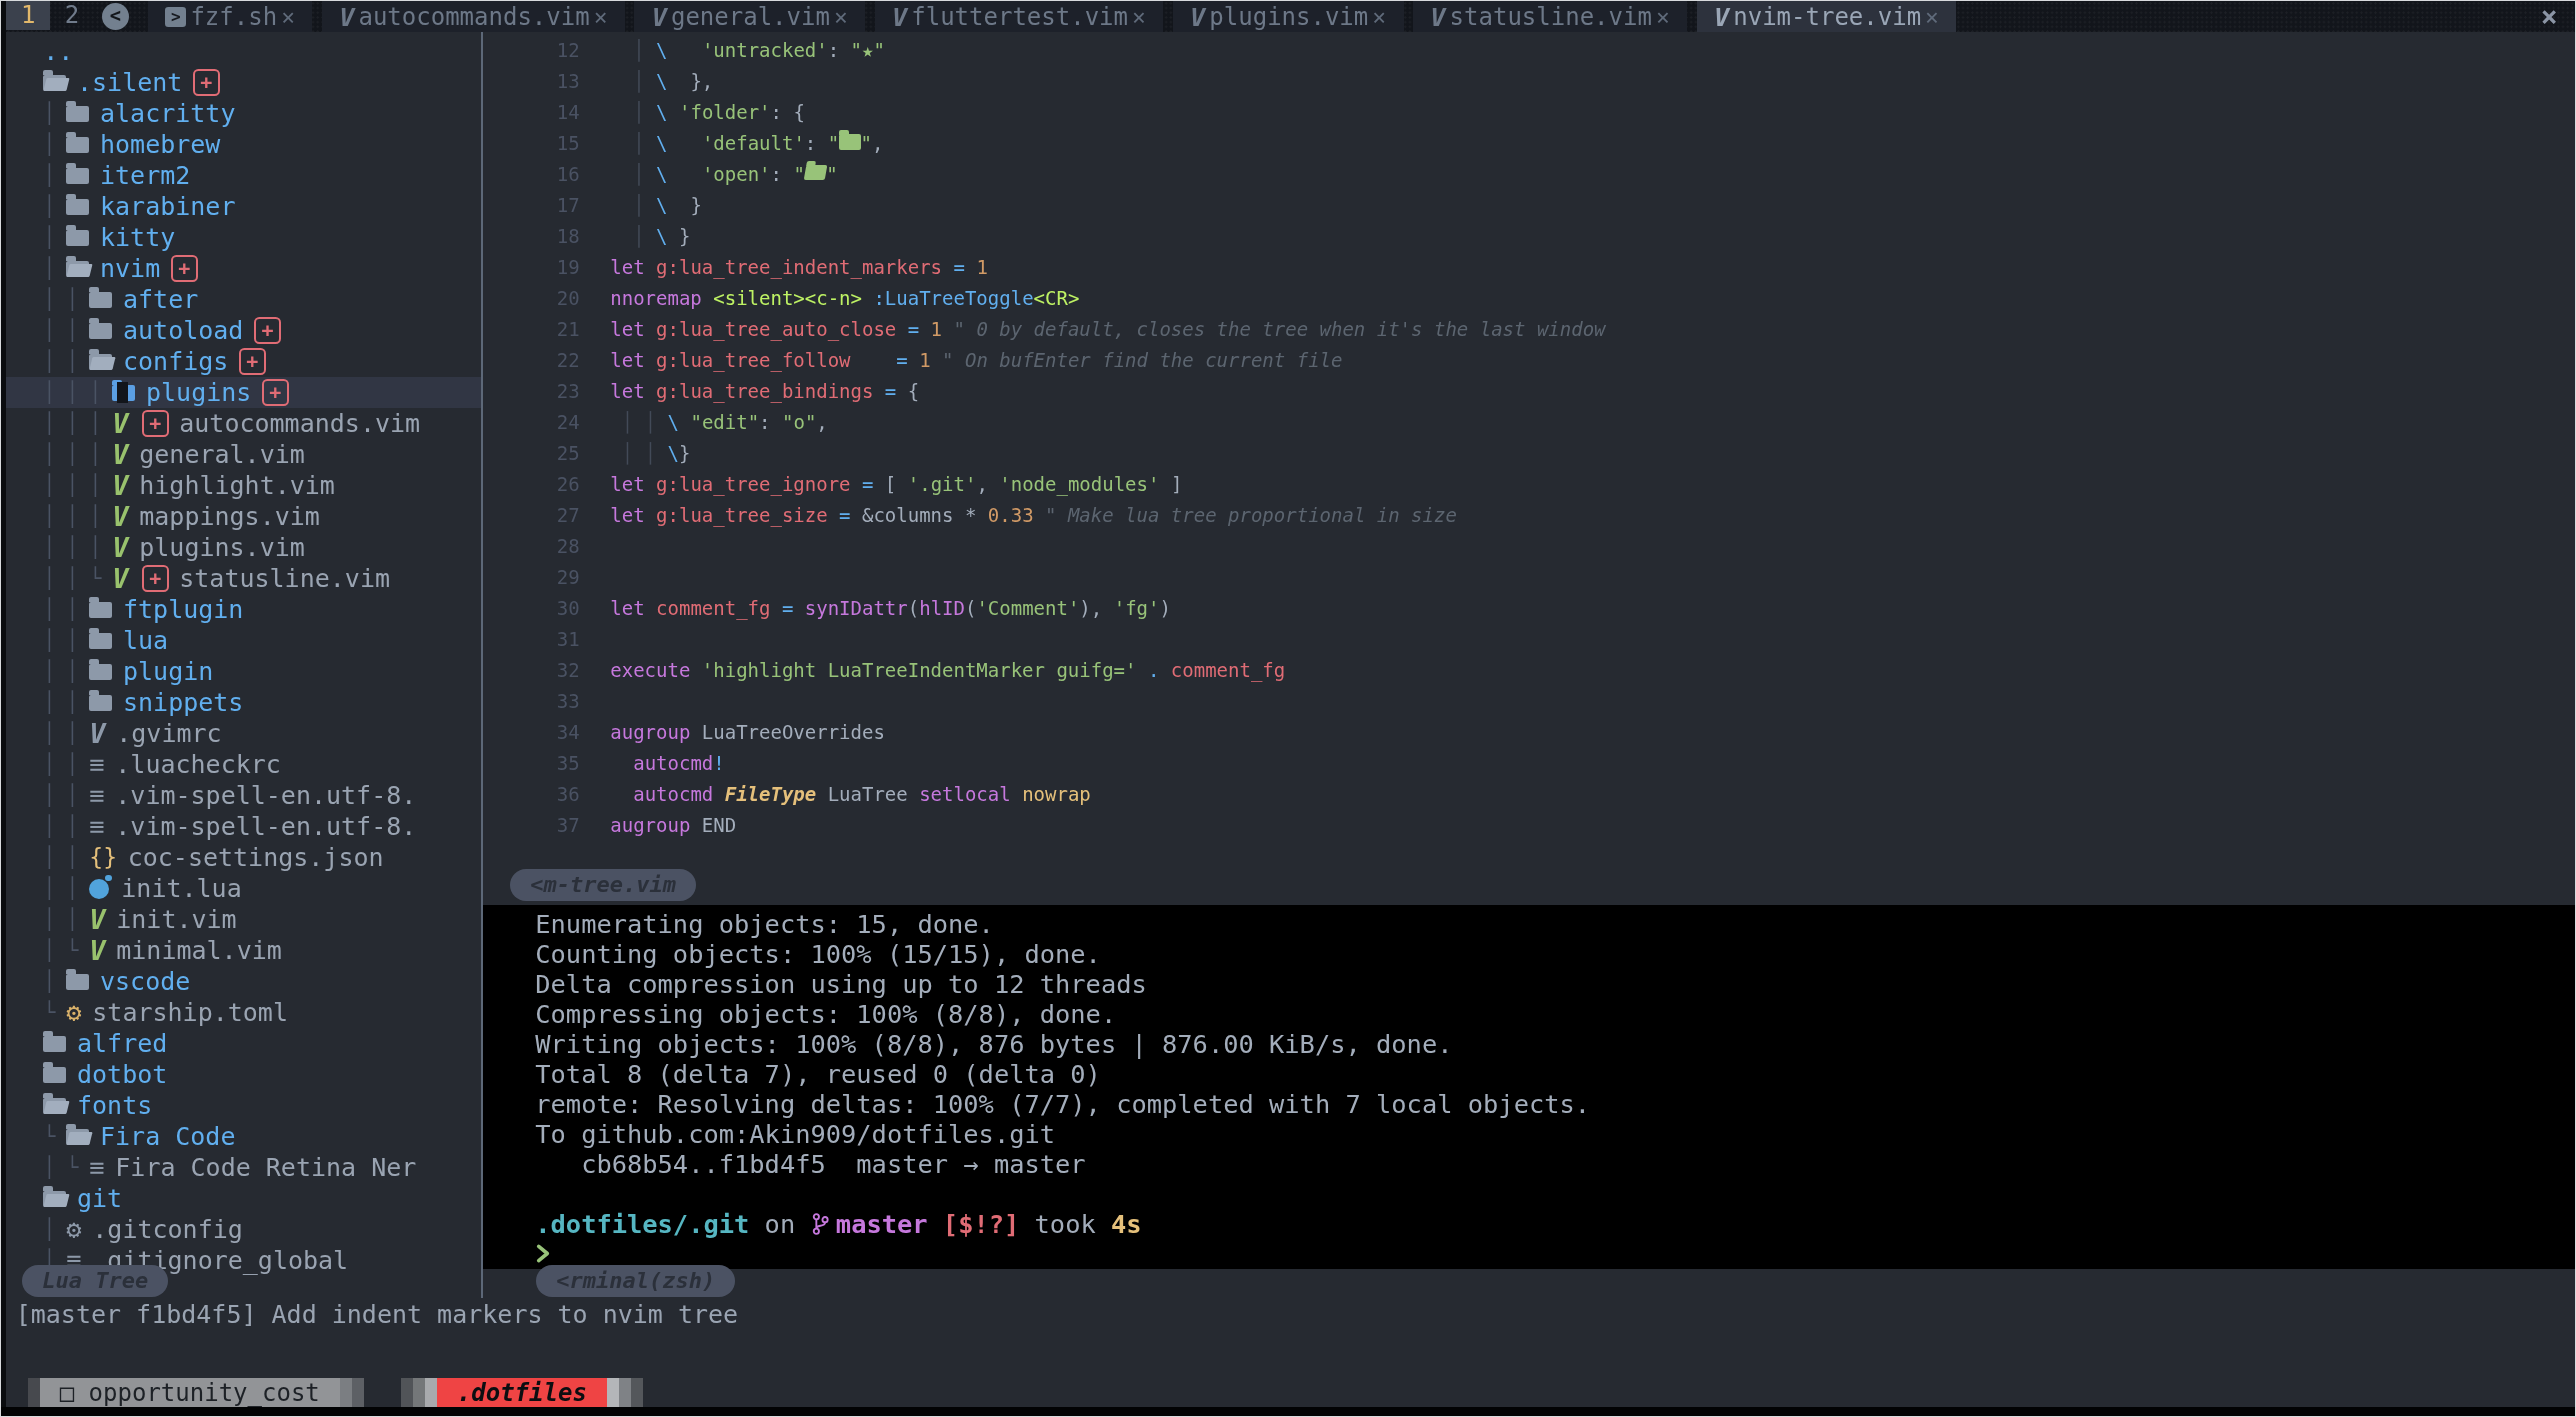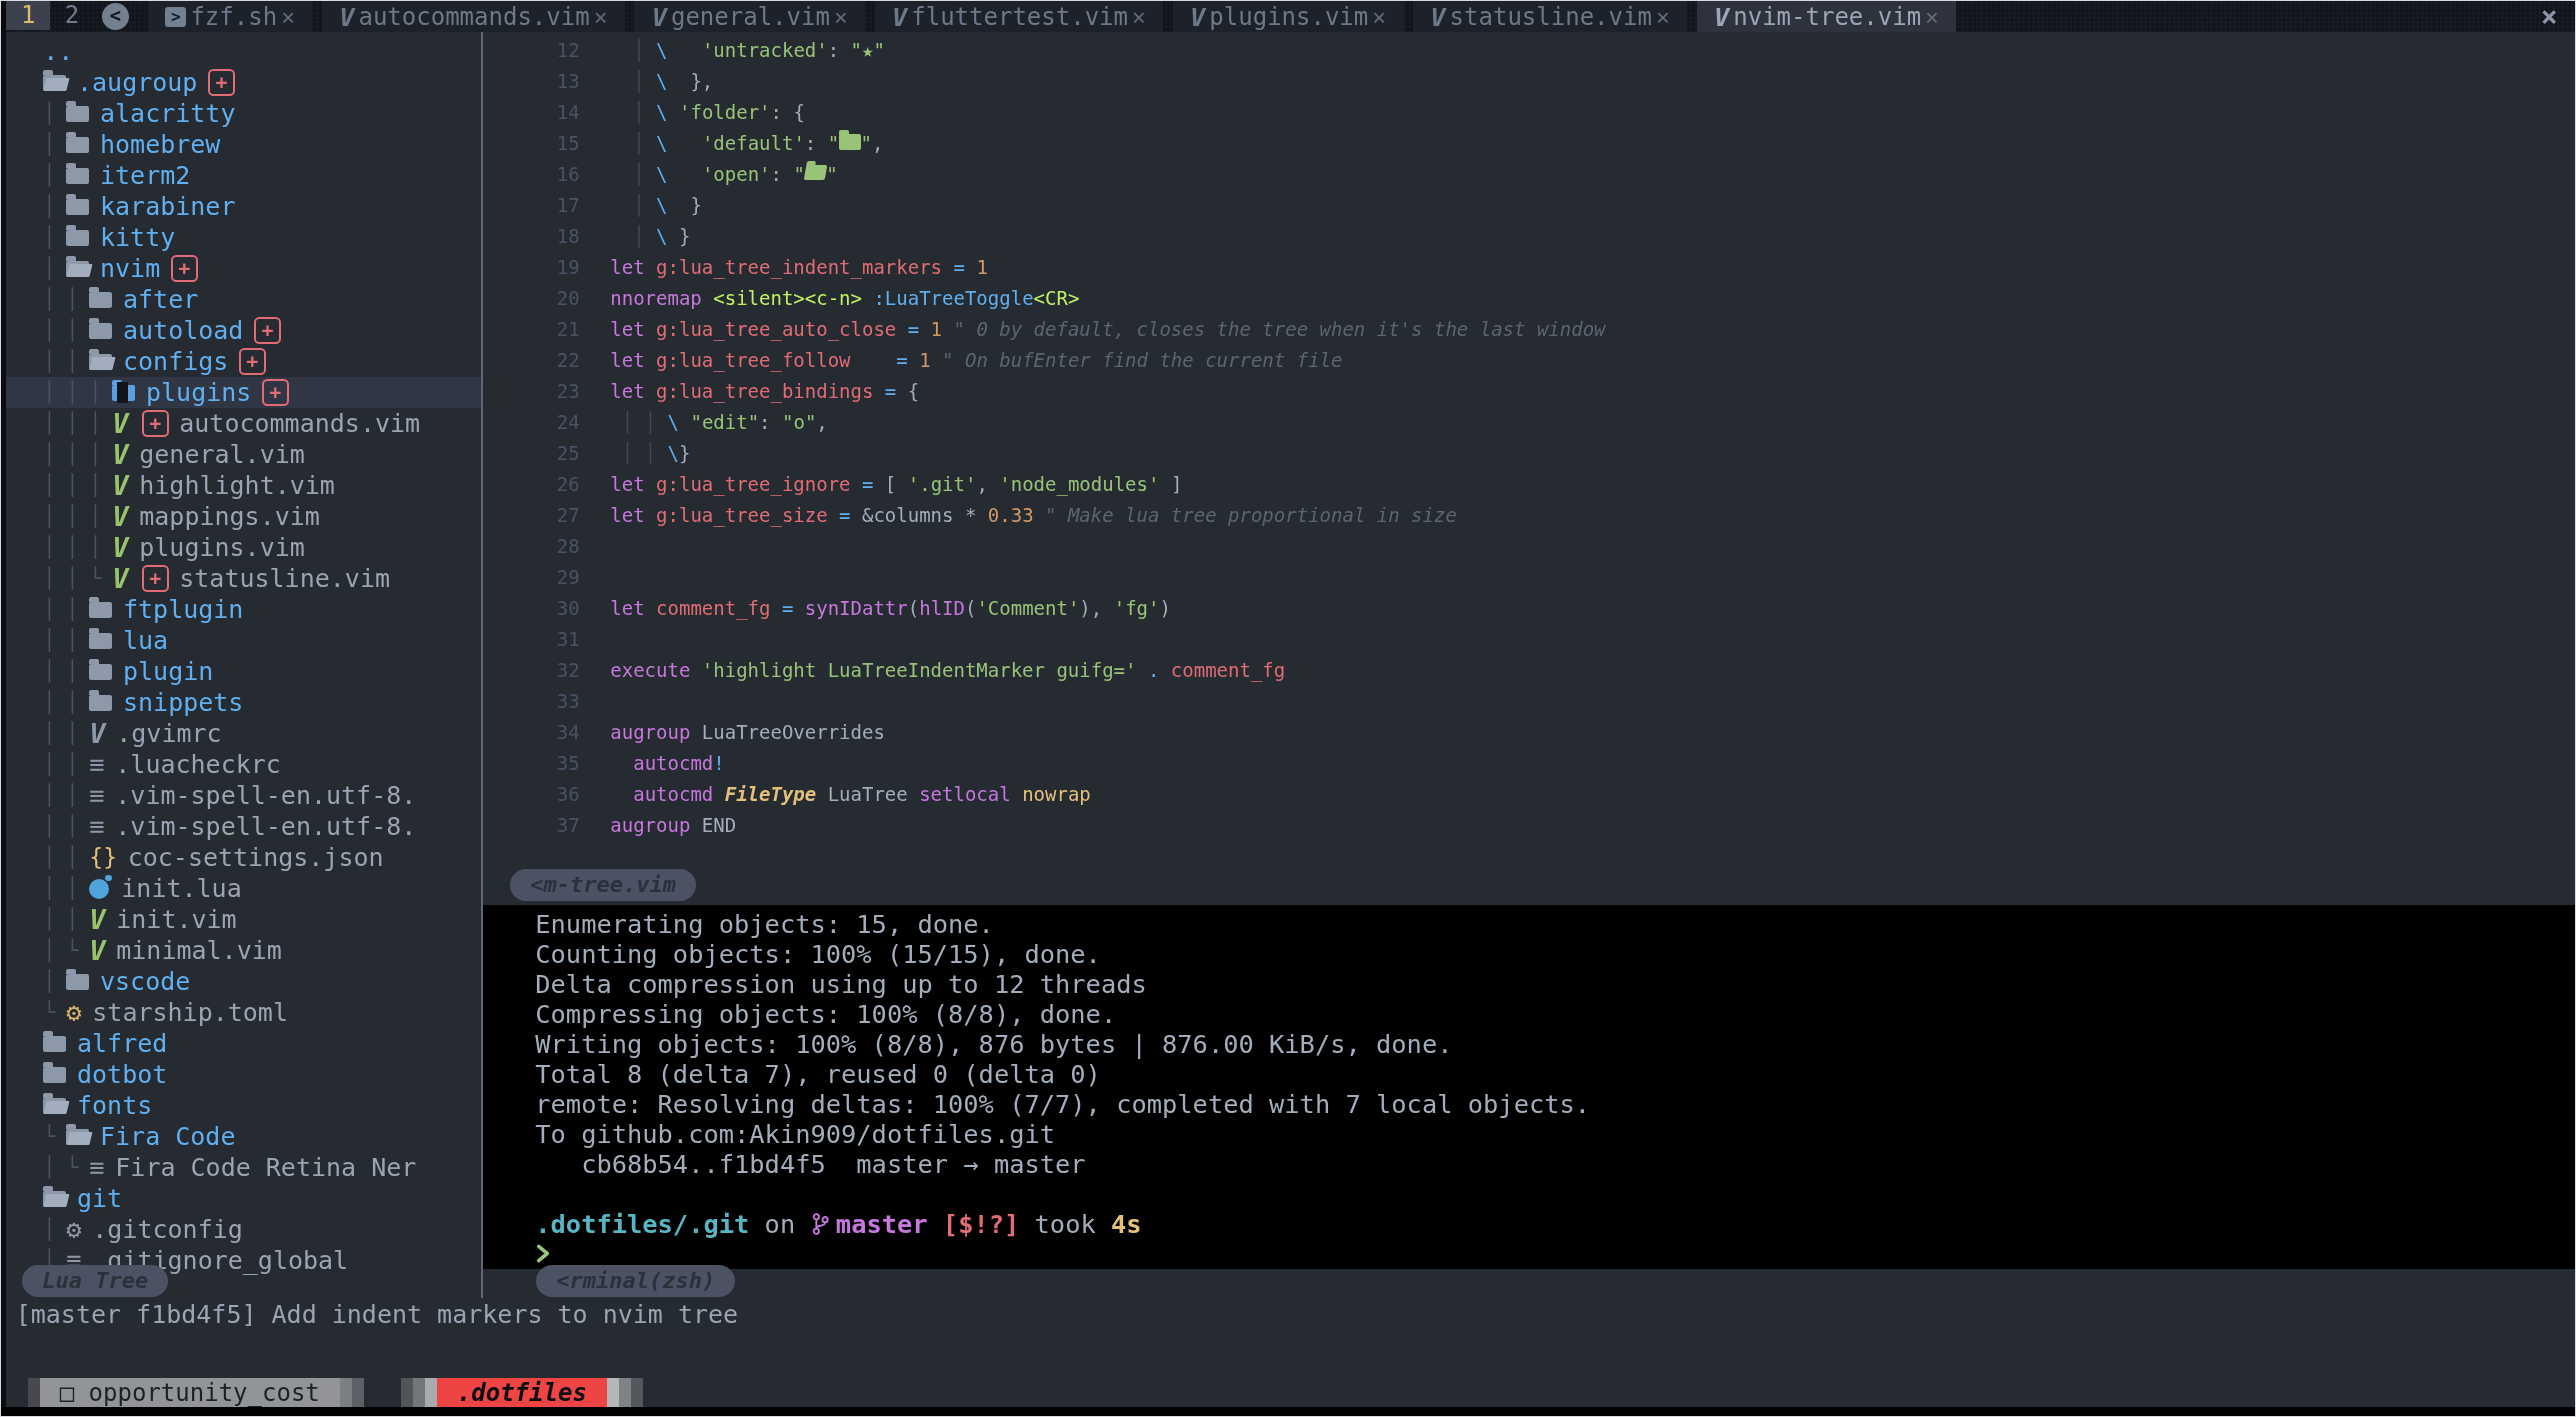--- a/index.html
+++ b/index.html
@@ -148,21 +148,21 @@
   <div id="workspace">
     <div id="tree-pane">
       <div id="tree-rows">
           <div class="trow">
             <span class="tpre"></span>
             <span class="tname blue">..</span>
           </div>
           <div class="trow">
             <span class="tpre"></span>
             <span class="fi fo"></span>
-            <span class="tname blue">.augroup</span>
+            <span class="tname blue">.silent</span>
             <span class="bdg">+</span>
           </div>
           <div class="trow">
             <span class="tpre"><span>│</span></span>
             <span class="fi"></span>
             <span class="tname blue">alacritty</span>
           </div>
           <div class="trow">
             <span class="tpre"><span>│</span></span>
             <span class="fi"></span>

